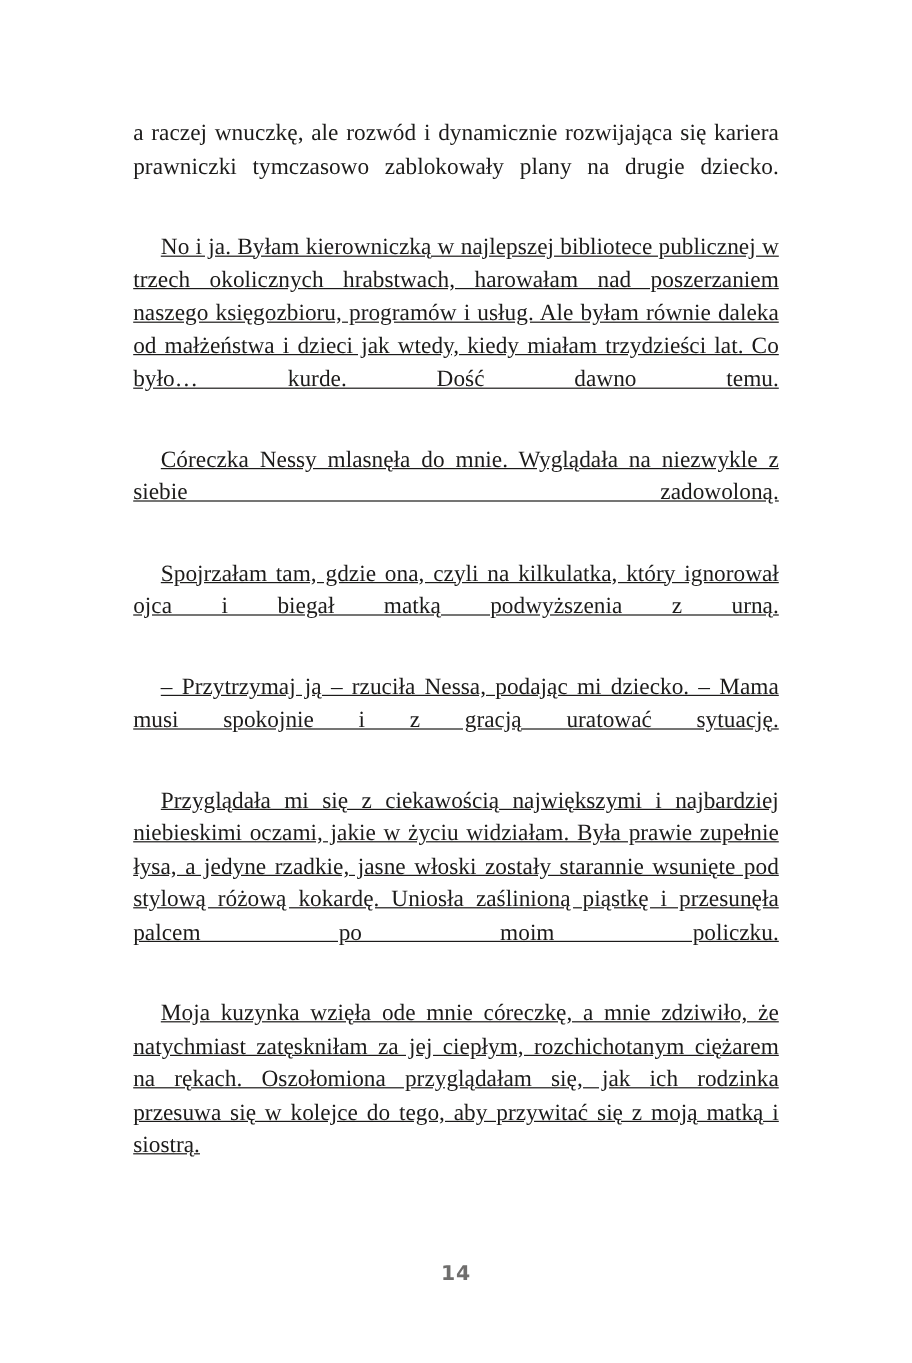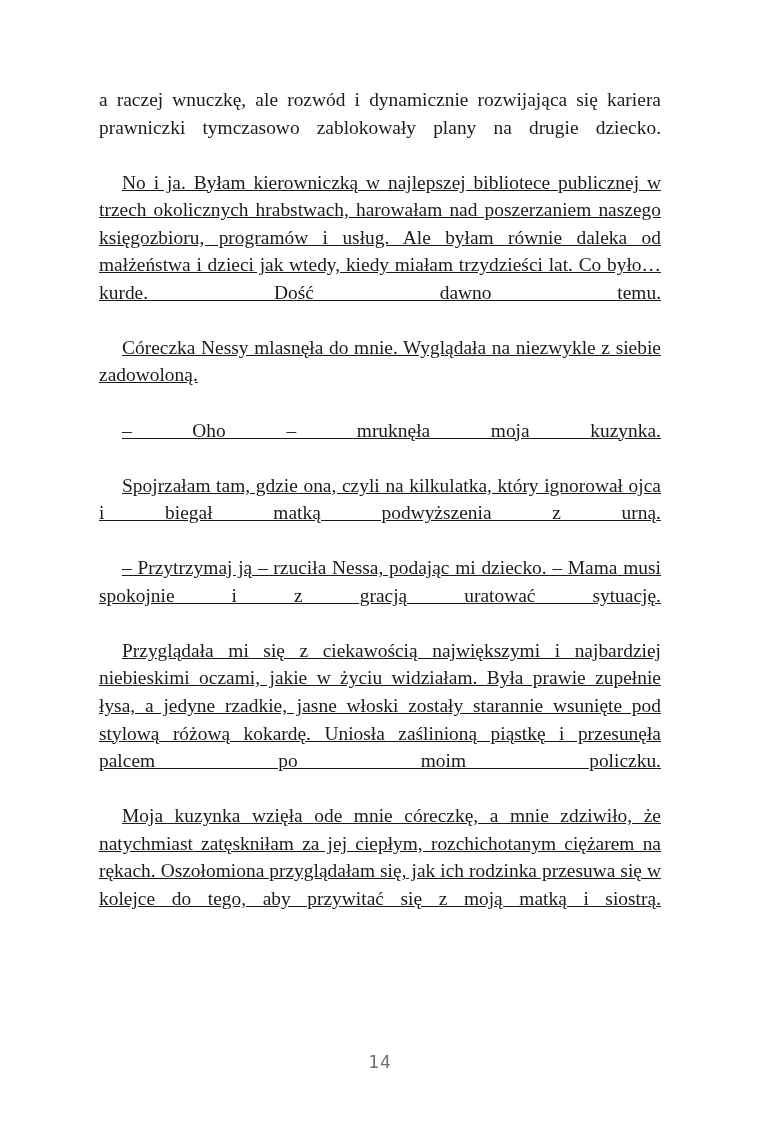--- a/index.html
+++ b/index.html
@@ -19,21 +19,21 @@
   }
 
   .text-block {
     position: absolute;
     left: 99px;
     top: 86px;
     width: 562px;
   }
 
   .para {
-    margin: 0;
+    margin: 12px;
     font-family: "Liberation Serif", "DejaVu Serif", serif;
     font-size: 19.4px;
     line-height: 27.55px;
     color: #1c1b1a;
     text-align: justify;
     text-justify: inter-word;
     hyphens: manual;
     -webkit-hyphens: manual;
     letter-spacing: 0.02px;
     word-spacing: 0.1px;
@@ -60,35 +60,34 @@
   }
 
   .page-number {
     position: absolute;
     left: 0;
     right: 0;
     top: 1052px;
     text-align: center;
     font-family: "DejaVu Sans", "Liberation Sans", sans-serif;
     font-size: 17px;
-    font-weight: 400;
+    font-weight: 700;
     color: #6f6e6d;
     letter-spacing: 0.6px;
   }
 </style>
 </head>
 <body>
 
 <div class="page">
 
   <div class="text-block">
     <p class="para no-indent">a raczej wnuczkę, ale rozwód i dynamicznie rozwijająca się kariera prawniczki tymczasowo zablokowały plany na drugie dziecko.</p>
     <p class="para indent">No i ja. Byłam kierowniczką w najlepszej bibliotece publicznej w trzech okolicznych hrabstwach, harowałam nad poszerzaniem naszego księgozbioru, programów i usług. Ale byłam równie daleka od małżeństwa i dzieci jak wtedy, kiedy miałam trzydzieści lat. Co było… kurde. Dość dawno temu.</p>
     <p class="para indent">Córeczka Nessy mlasnęła do mnie. Wyglądała na niezwykle z siebie zadowoloną.</p>
-    <p class="para indent">– Oho – mruknęła moja kuzynka.</p>
     <p class="para indent">Spojrzałam tam, gdzie ona, czyli na kilkulatka, który ignorował ojca i biegał matką podwyższenia z urną.</p>
     <p class="para indent">– Przytrzymaj ją – rzuciła Nessa, podając mi dziecko. – Mama musi spokojnie i z gracją uratować sytuację.</p>
     <p class="para indent">Przyglądała mi się z ciekawością największymi i najbardziej niebieskimi oczami, jakie w życiu widziałam. Była prawie zupełnie łysa, a jedyne rzadkie, jasne włoski zostały starannie wsunięte pod stylową różową kokardę. Uniosła zaślinioną piąstkę i przesunęła palcem po moim policzku.</p>
     <p class="para indent">Moja kuzynka wzięła ode mnie córeczkę, a mnie zdziwiło, że natychmiast zatęskniłam za jej ciepłym, rozchichotanym ciężarem na rękach. Oszołomiona przyglądałam się, jak ich rodzinka przesuwa się w kolejce do tego, aby przywitać się z moją matką i siostrą.</p>
   </div>
 
   <div class="page-number">14</div>
 
 </div>
 

